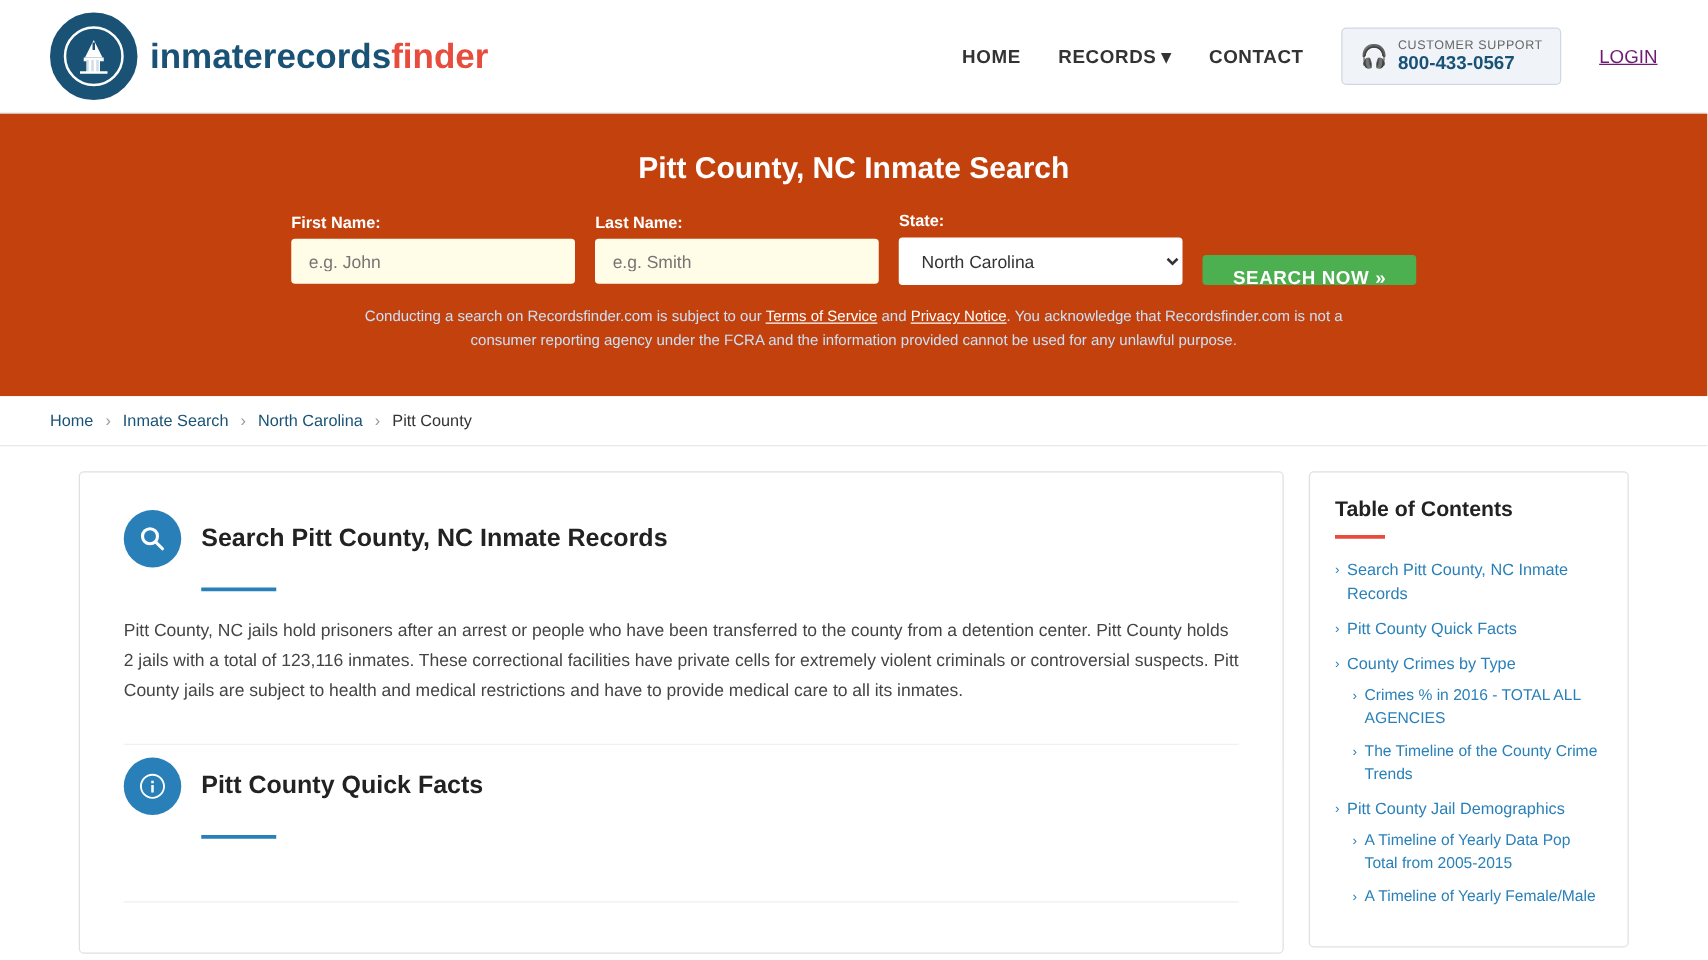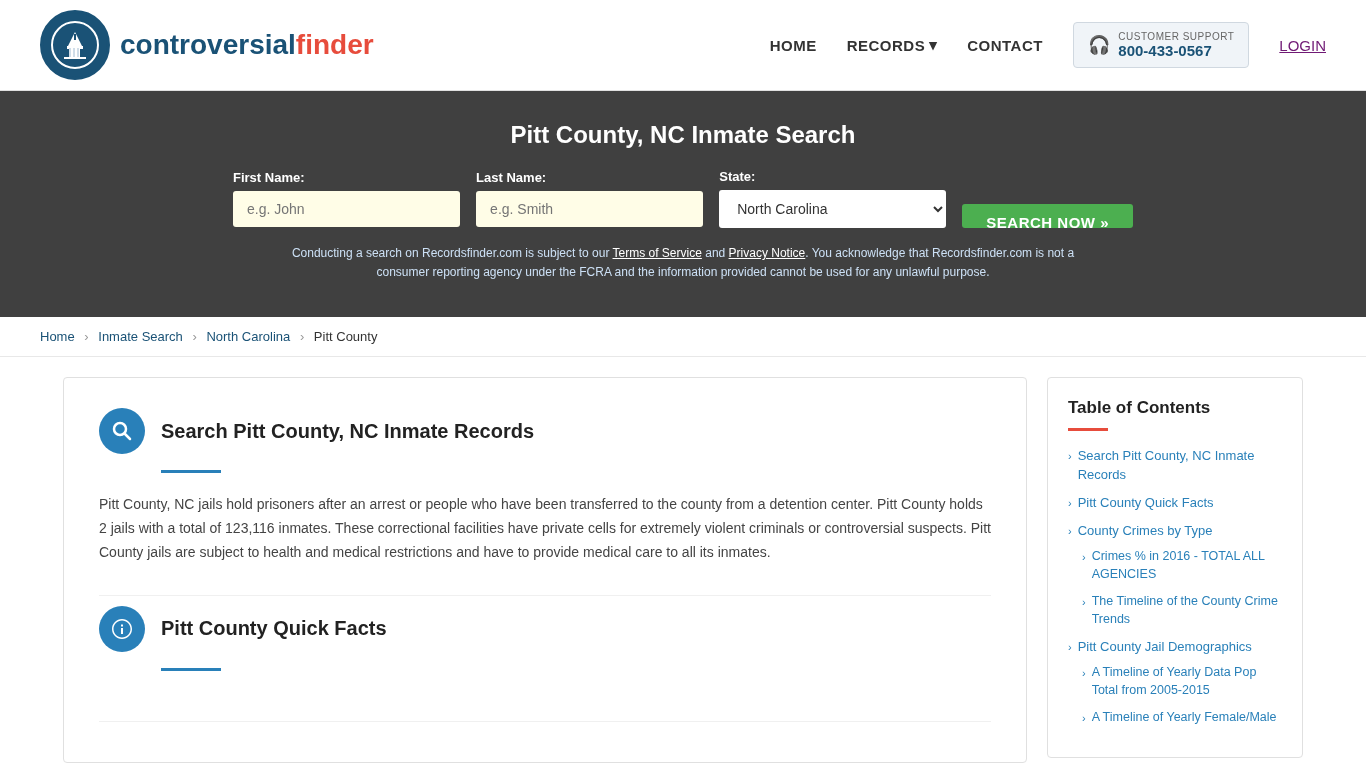--- a/index.html
+++ b/index.html
@@ -90,21 +90,21 @@
     }
     .login-btn {
       font-size: 15px;
       font-weight: 400;
       color: #701a75;
       cursor: pointer;
     }
 
     
     .hero {
-      background: #404040;
+      background: #c2410c;
       padding: 30px 40px 35px;
     }
     .hero-title {
       text-align: center;
       color: #fff;
       font-size: 24px;
       font-weight: 700;
       margin-bottom: 20px;
     }
     .search-form {
@@ -321,21 +321,21 @@
         <polygon points="25,12 18,26 32,26" fill="#fff"></polygon>
         <rect x="24" y="14" width="2" height="6" fill="#1a5276"></rect>
 
         <rect x="19" y="28" width="2" height="10" fill="#d0dde8"></rect>
         <rect x="23" y="28" width="2" height="10" fill="#d0dde8"></rect>
         <rect x="27" y="28" width="2" height="10" fill="#d0dde8"></rect>
         <rect x="14" y="37" width="22" height="2" fill="#fff"></rect>
       </svg>
     </div>
     <div class="logo-text">
-      <span>controversial</span><span style="color:#e74c3c;">finder</span>
+      <span>inmaterecords</span><span style="color:#e74c3c;">finder</span>
     </div>
   </div>
 
   <nav class="nav-area">
     <a class="nav-item" href="#">HOME</a>
     <a class="nav-item records" href="#">
       <span>RECORDS</span>
       <span>▾</span>
     </a>
     <a class="nav-item" href="#">CONTACT</a>

